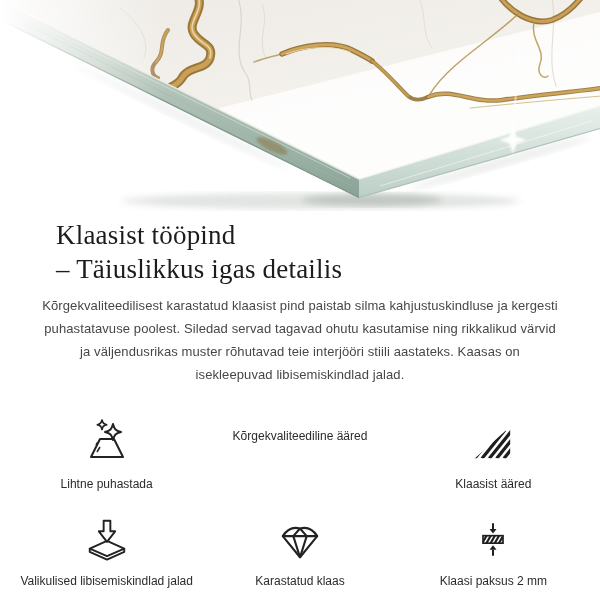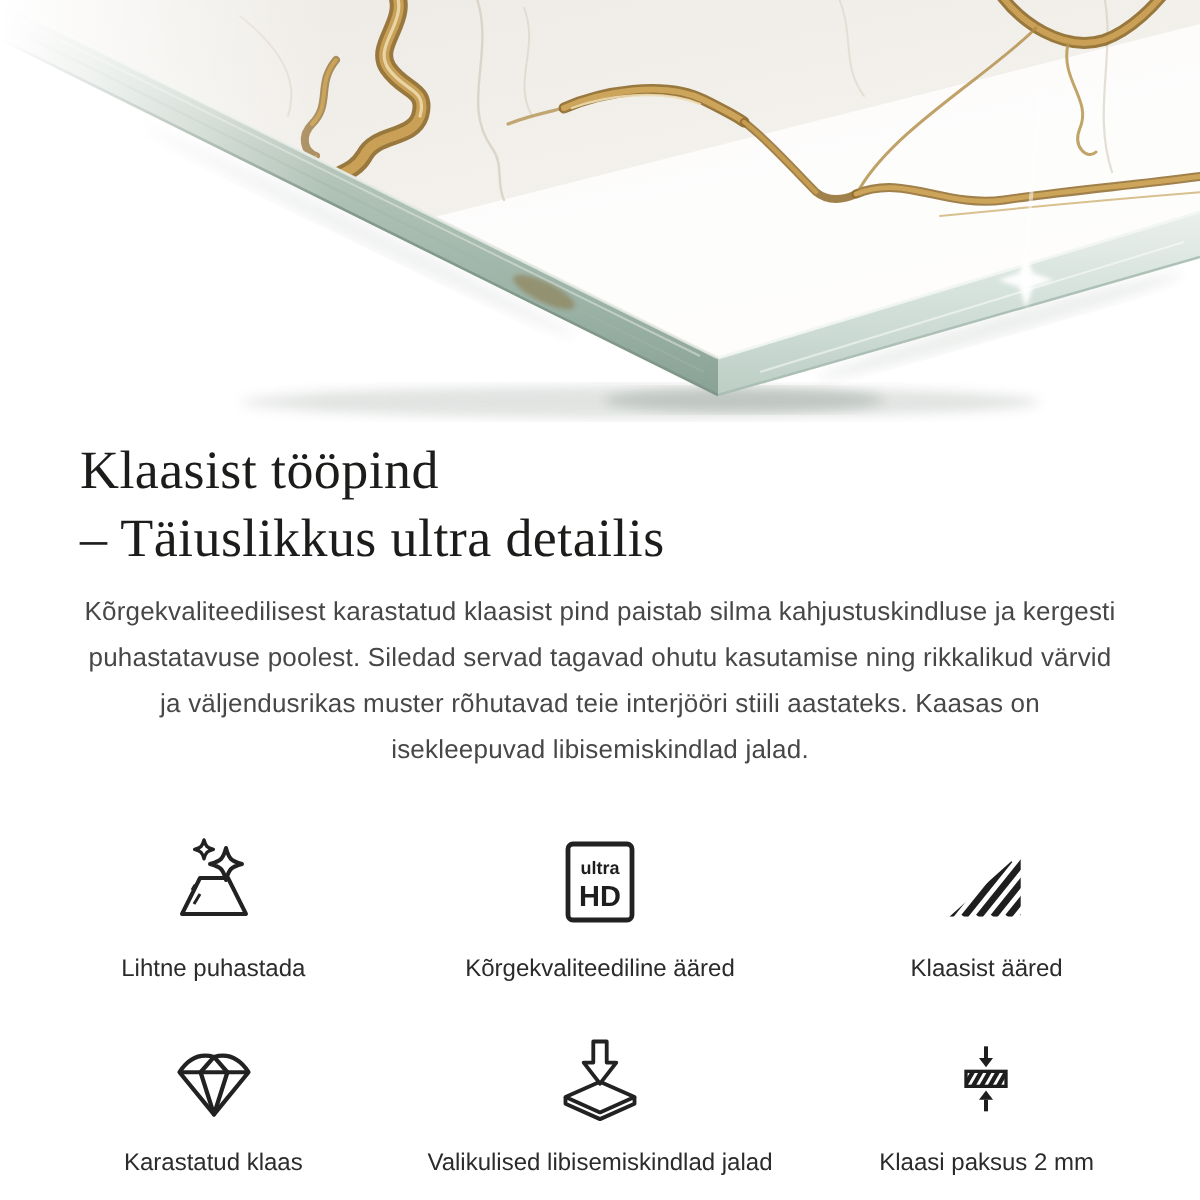--- a/index.html
+++ b/index.html
@@ -6,21 +6,21 @@
   body{
     width:600px;height:600px;overflow:hidden;background:#ffffff;
     font-family:"Liberation Sans",sans-serif;color:#1d1d1d;
   }
   .hero{margin:0;height:212px;width:600px;}
   .hero svg{display:block;}
   .content{padding:0 40px;}
   h1{
     font-family:"Liberation Serif",serif;font-weight:400;
     font-size:27px;line-height:34px;letter-spacing:.2px;
-    color:#1c1c1a;margin:6px 0 8px 0;
+    color:#1c1c1a;margin:6px 0 8px 16px;
   }
   h1 span{display:block;}
   .desc{
     font-size:13px;line-height:23px;color:#474747;
     margin:0;max-width:524px;letter-spacing:.1px;text-align:center;
   }
   .features{
     margin:30px -30px 0 -30px;
     display:grid;grid-template-columns:repeat(3,1fr);
     row-gap:22px;
@@ -132,47 +132,40 @@
       <circle cx="513" cy="140" r="2.6" fill="#ffffff"></circle>
     </g>
 
     <rect x="0" y="0" width="165" height="212" fill="url(#gFade)"></rect>
   </svg>
 </figure>
 
 <section class="content">
   <h1>
     <span>Klaasist tööpind</span>
-    <span>– Täiuslikkus ultra detailis</span>
+    <span>– Täiuslikkus igas detailis</span>
   </h1>
   <p class="desc">Kõrgekvaliteedilisest karastatud klaasist pind paistab silma kahjustuskindluse ja kergesti puhastatavuse poolest. Siledad servad tagavad ohutu kasutamise ning rikkalikud värvid ja väljendusrikas muster rõhutavad teie interjööri stiili aastateks. Kaasas on isekleepuvad libisemiskindlad jalad.</p>
 
   <div class="features">
 
     <div class="feature">
       <span class="ficon">
         <svg width="48" height="46" viewBox="0 0 48 46" fill="none" stroke="#222222">
           <path d="M8,39 L17,21 L31,21 L40,39 Z" stroke-width="2" stroke-linejoin="round"></path>
           <path d="M14,34 L17,29" stroke-width="1.5"></path>
           <path d="M13,27 L14.6,24.4" stroke-width="1.5"></path>
           <path d="M30,6 C31.5,11.5 32.5,12.5 38,14 C32.5,15.5 31.5,16.5 30,22 C28.5,16.5 27.5,15.5 22,14 C27.5,12.5 28.5,11.5 30,6 Z" fill="#ffffff" stroke-width="2" stroke-linejoin="round"></path>
           <path d="M19,2 C19.9,5.2 20.5,5.8 23.7,6.7 C20.5,7.6 19.9,8.2 19,11.4 C18.1,8.2 17.5,7.6 14.3,6.7 C17.5,5.8 18.1,5.2 19,2 Z" fill="#ffffff" stroke-width="1.7" stroke-linejoin="round"></path>
         </svg>
       </span>
       <span class="flabel">Lihtne puhastada</span>
     </div>
 
     <div class="feature">
-      <span class="ficon">
-        <svg width="42" height="46" viewBox="0 0 42 46">
-          <rect x="5" y="4" width="32" height="38" rx="2.5" fill="none" stroke="#222222" stroke-width="2.4"></rect>
-          <text x="21" y="19" text-anchor="middle" font-family="Liberation Sans, sans-serif" font-size="9" font-weight="600" fill="#1e1e1e">ultra</text>
-          <text x="21" y="35" text-anchor="middle" font-family="Liberation Sans, sans-serif" font-size="14.5" font-weight="700" fill="#1e1e1e">HD</text>
-        </svg>
-      </span>
       <span class="flabel">Kõrgekvaliteediline ääred</span>
     </div>
 
     <div class="feature">
       <span class="ficon">
         <svg width="44" height="46" viewBox="0 0 48 46">
           <defs>
               <clipPath id="triClip">
                 <path d="M4,42 L43,7 L43,42 Z"></path>
               </clipPath>
@@ -185,38 +178,38 @@
             <line x1="36" y1="42" x2="61" y2="11"></line>
             <line x1="44" y1="42" x2="69" y2="11"></line>
           </g>
         </svg>
       </span>
       <span class="flabel">Klaasist ääred</span>
     </div>
 
     <div class="feature">
       <span class="ficon">
+        <svg width="46" height="46" viewBox="0 0 48 48" fill="none" stroke="#222222" stroke-width="2" stroke-linejoin="round">
+          <path d="M24,27 L42,35 L24,43 L6,35 Z"></path>
+          <path d="M6,35 L6,38.5 L24,46.5 L42,38.5 L42,35"></path>
+          <path d="M20.5,6 L27.5,6 L27.5,17 L32.5,17 L24,28 L15.5,17 L20.5,17 Z" fill="#ffffff"></path>
+        </svg>
+      </span>
+      <span class="flabel">Valikulised libisemiskindlad jalad</span>
+    </div>
+
+    <div class="feature">
+      <span class="ficon">
         <svg width="46" height="44" viewBox="0 0 48 44" fill="none" stroke="#222222" stroke-width="2.2" stroke-linejoin="round">
           <path d="M6,19 Q13,8 24,11 Q35,8 42,19 L24,41 Z"></path>
           <path d="M6,19 L42,19"></path>
           <path d="M24,11 L17,19 L24,41 L31,19 L24,11"></path>
         </svg>
       </span>
       <span class="flabel">Karastatud klaas</span>
-    </div>
-
-    <div class="feature">
-      <span class="ficon">
-        <svg width="46" height="46" viewBox="0 0 48 48" fill="none" stroke="#222222" stroke-width="2" stroke-linejoin="round">
-          <path d="M24,27 L42,35 L24,43 L6,35 Z"></path>
-          <path d="M6,35 L6,38.5 L24,46.5 L42,38.5 L42,35"></path>
-          <path d="M20.5,6 L27.5,6 L27.5,17 L32.5,17 L24,28 L15.5,17 L20.5,17 Z" fill="#ffffff"></path>
-        </svg>
-      </span>
-      <span class="flabel">Valikulised libisemiskindlad jalad</span>
     </div>
 
     <div class="feature">
       <span class="ficon">
         <svg width="40" height="44" viewBox="0 0 48 48">
           <defs>
               <clipPath id="barClip">
                 <rect x="12" y="20" width="24" height="9"></rect>
               </clipPath>
             </defs>

